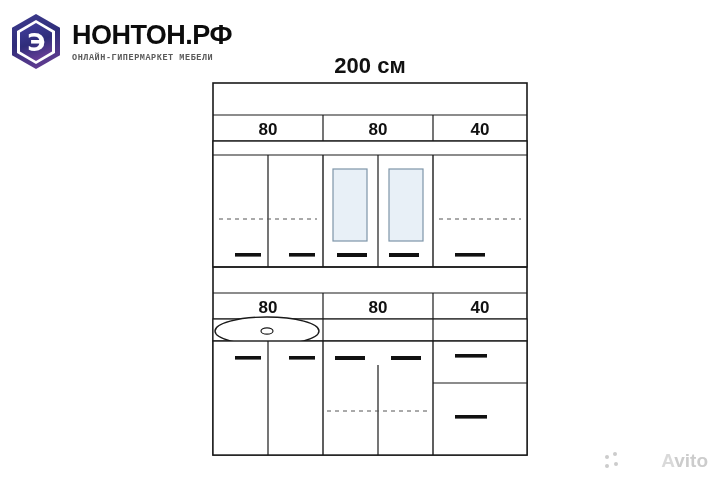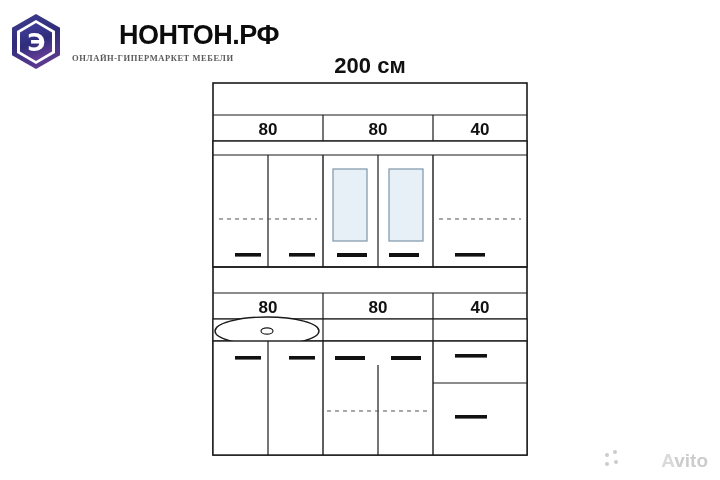--- a/index.html
+++ b/index.html
@@ -77,48 +77,47 @@
   #logo-text {
     margin-left: 8px;
     line-height: 1;
   }
   #logo-title {
     font-size: 27px;
     font-weight: bold;
     color: #0c0c0c;
     letter-spacing: -0.5px;
     font-family: "Liberation Sans", sans-serif;
-    margin-left: 47px;
   }
   #logo-sub {
     margin-top: 5px;
     font-size: 8.5px;
     font-weight: bold;
     color: #5a5a5a;
     letter-spacing: 0.55px;
-    font-family: Liberation Serif, serif;
+    font-family: Liberation Mono, monospace;
   }
 
   
   #drawing {
     position: absolute;
     left: 205px;
     top: 43px;
     width: 330px;
     height: 420px;
   }
   #drawing svg { display: block; }
 
   
   #watermark {
     position: absolute;
     right: 12px;
     bottom: 8px;
     display: flex;
-    align-items: flex-start;
+    align-items: flex-end;
     opacity: 0.5;
     gap: 32px;
   }
   #watermark .wm-mark {
     width: 20px;
     height: 20px;
     position: relative;
     margin-right: 4px;
   }
   #watermark .wm-mark span {

